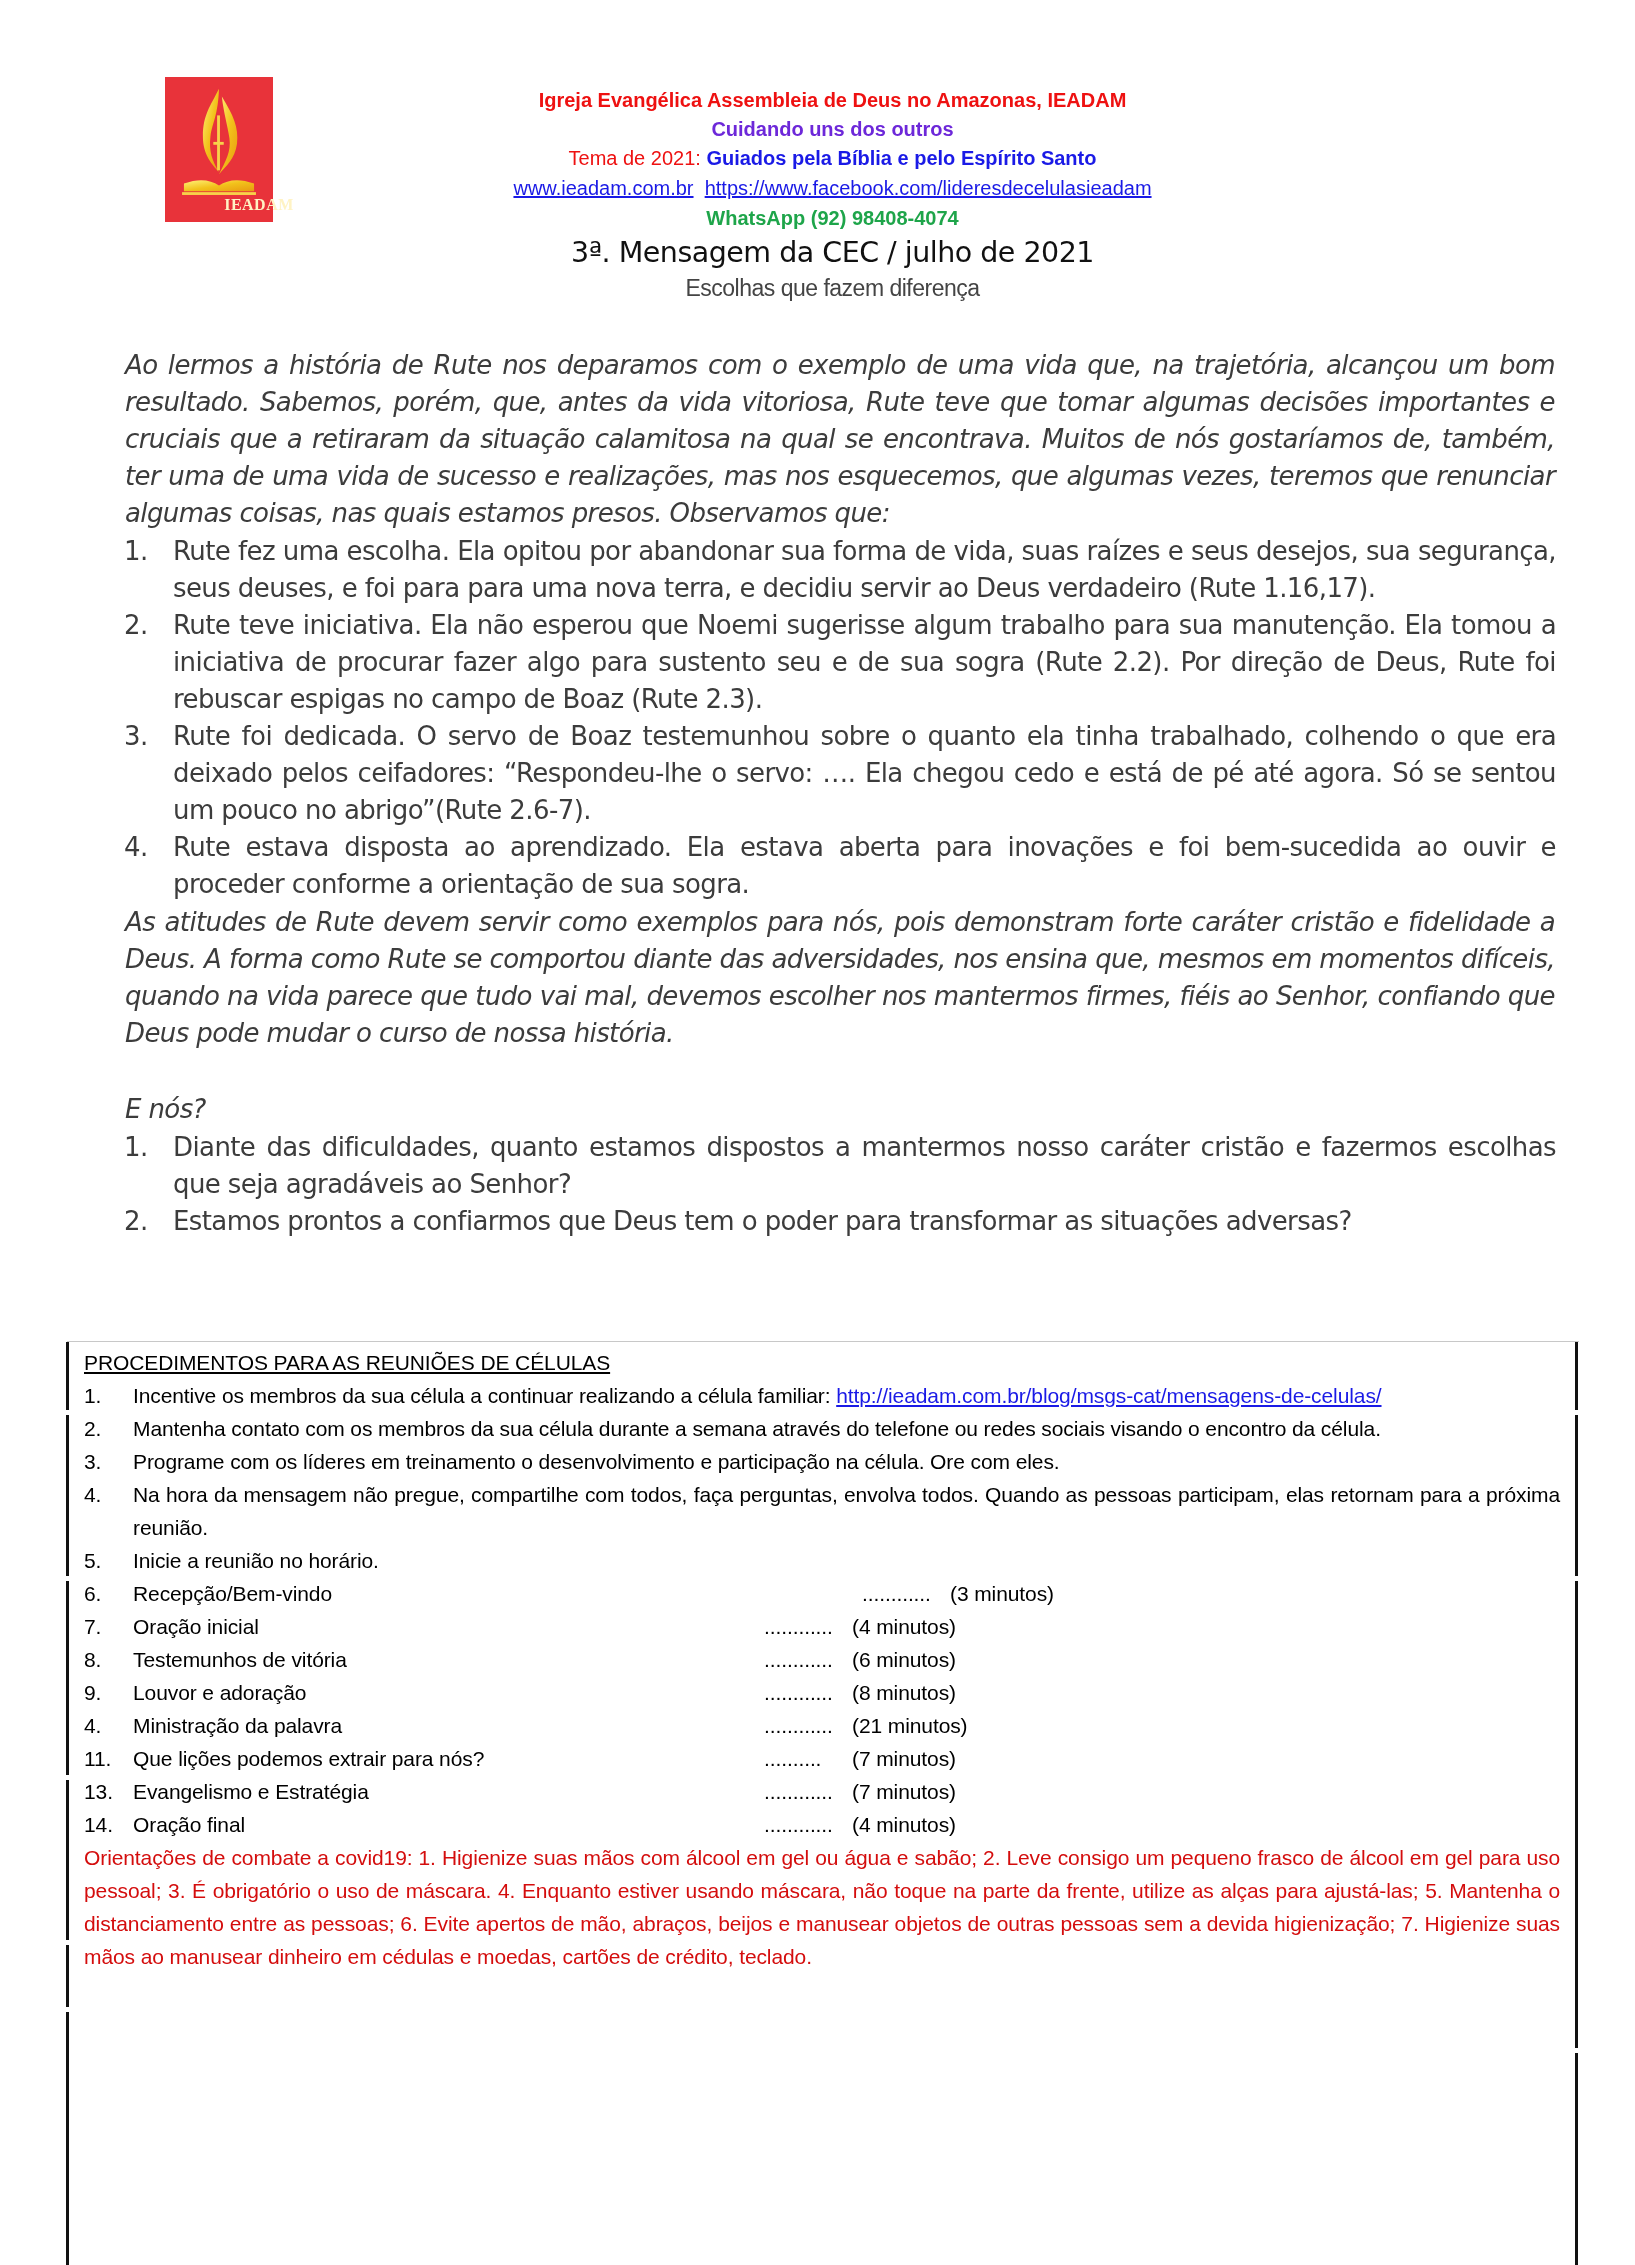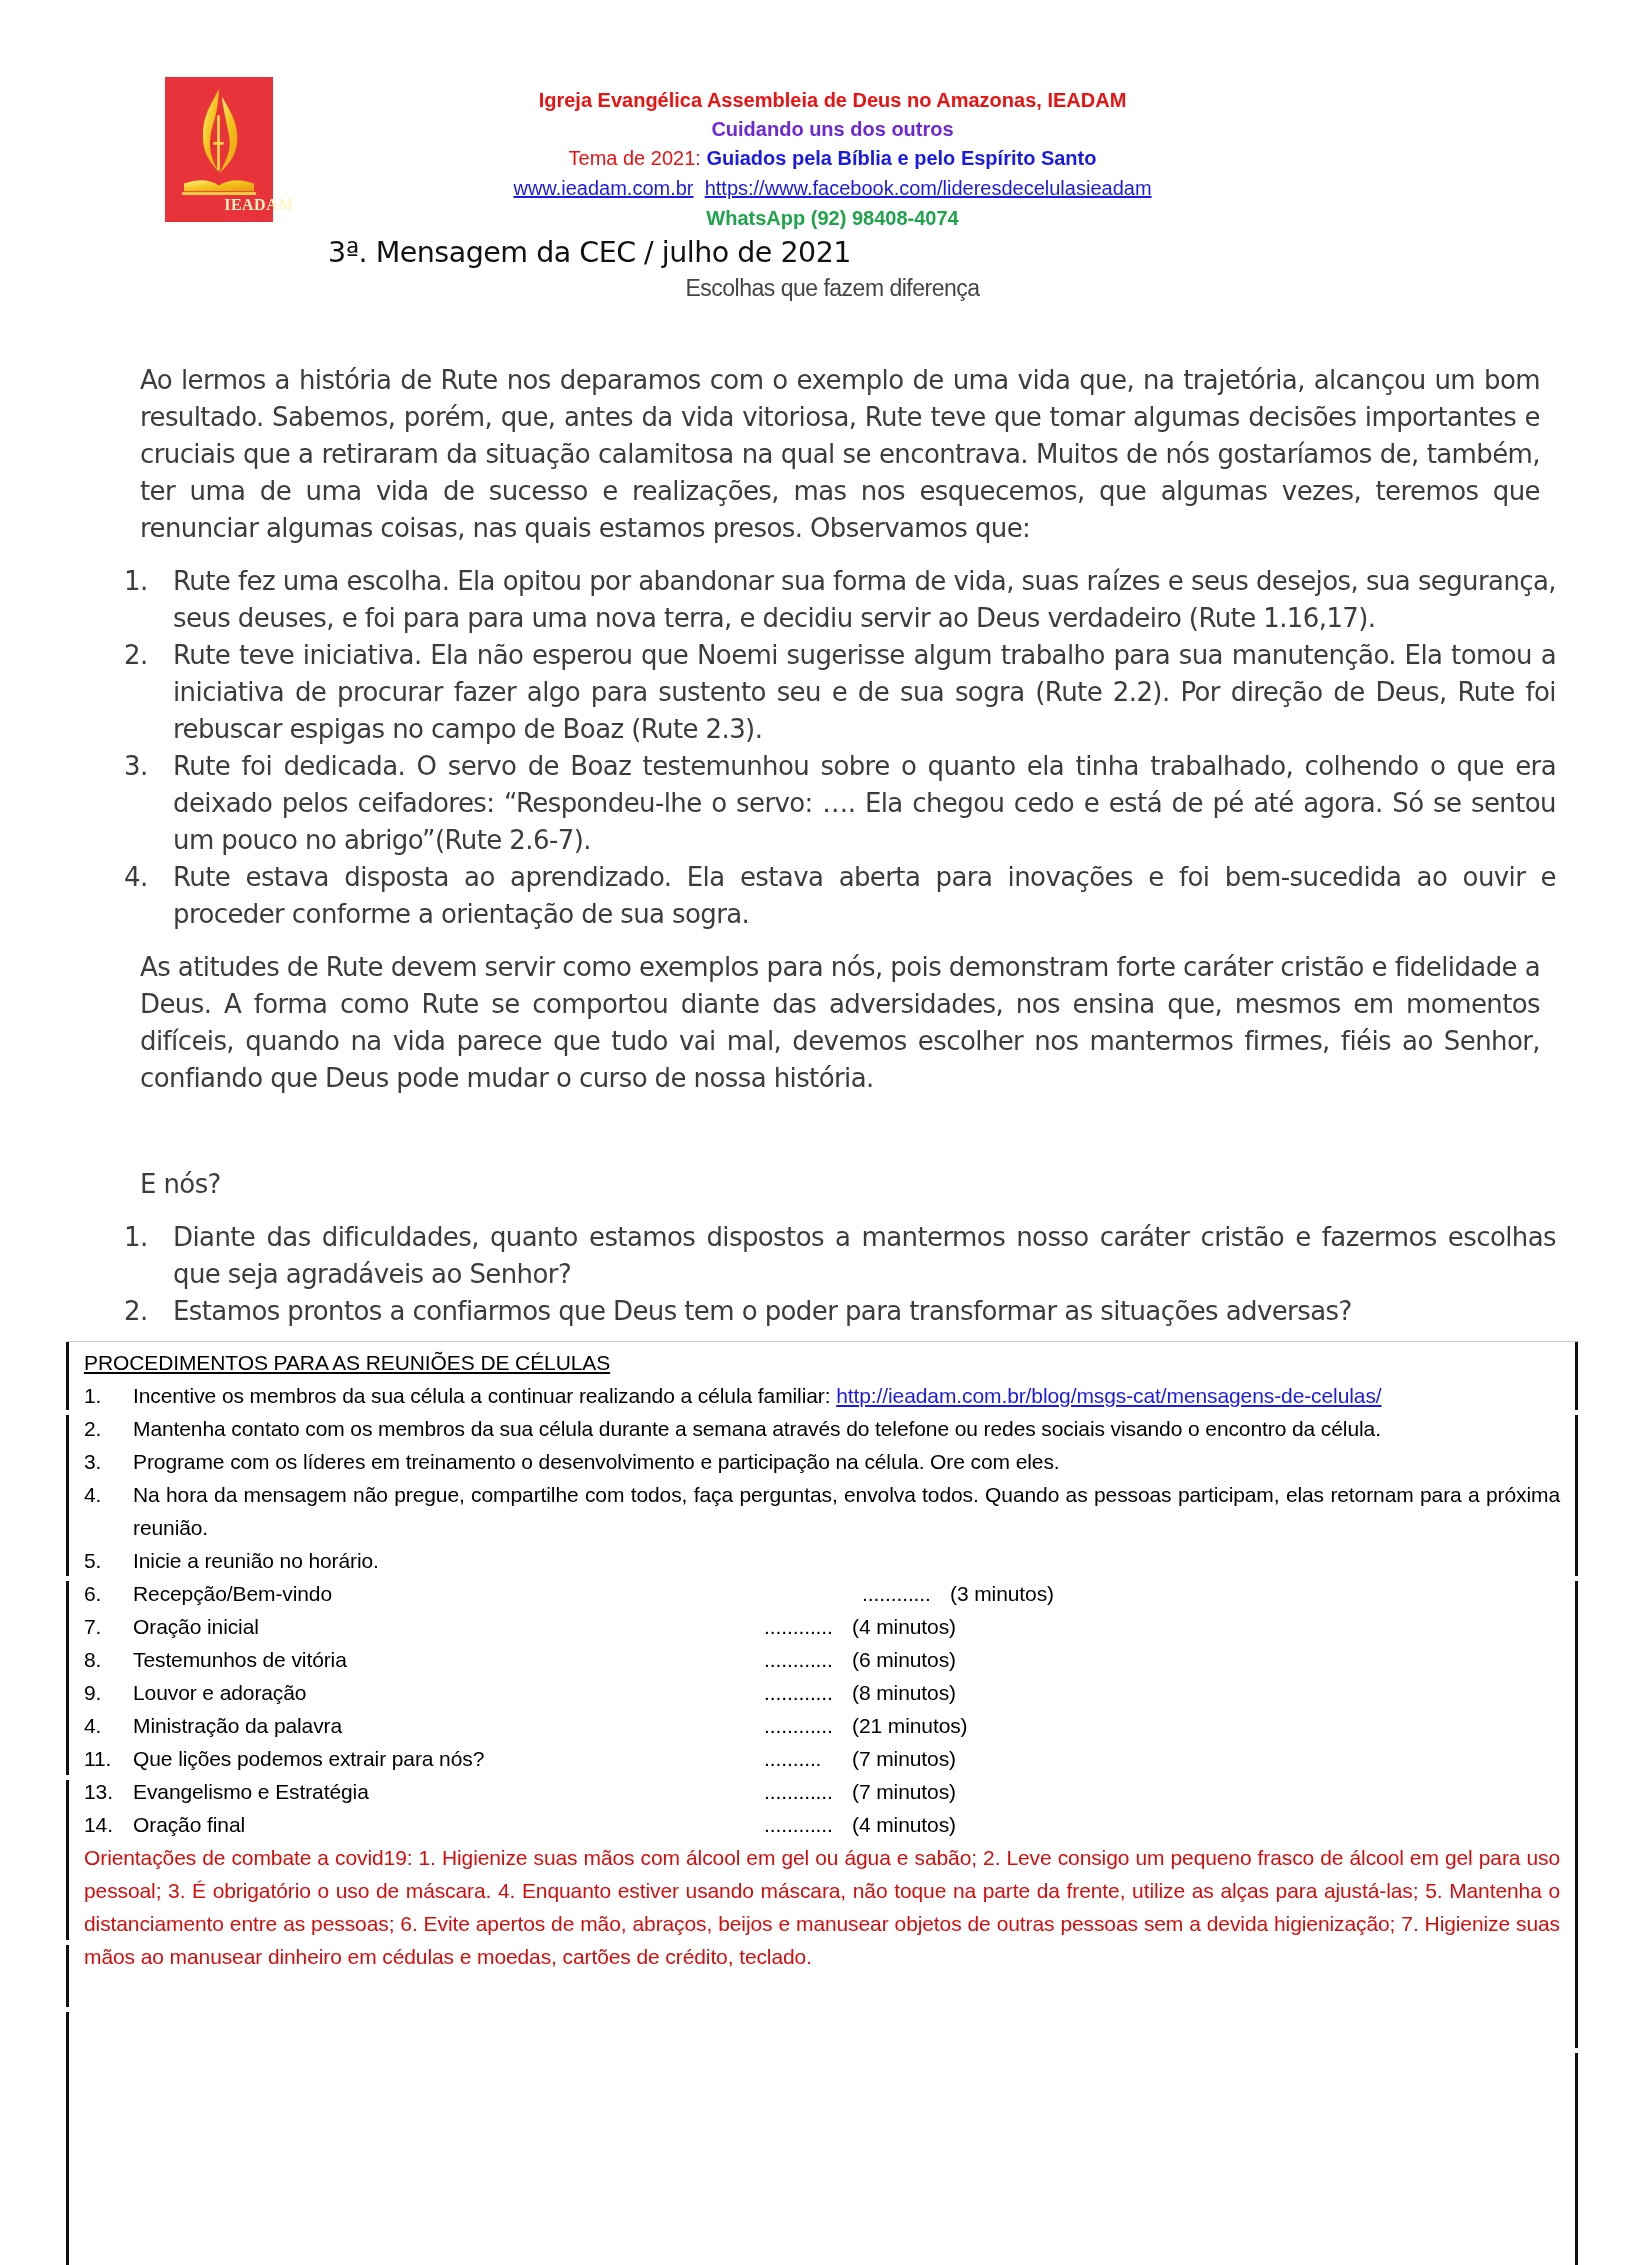--- a/index.html
+++ b/index.html
@@ -12,25 +12,25 @@
   .hdr { position:absolute; left:314px; width:1037px; text-align:center; font-family:"Liberation Sans", sans-serif; font-size:20px; line-height:25px; white-space:nowrap; }
   .hdr.l1 { top:88px; color:#ee1111; font-weight:bold; }
   .hdr.l2 { top:117px; color:#6d28d9; font-weight:bold; }
   .hdr.l3 { top:146px; }
   .hdr.l3 .red { color:#ee1111; }
   .hdr.l3 .blue { color:#1a1ae6; font-weight:bold; }
   .hdr.l4 { top:176px; }
   .hdr.l4 a { color:#1a1ae6; text-decoration:underline; }
   .hdr.l5 { top:206px; color:#1ea54a; font-weight:bold; }
 
-  .title { position:absolute; left:328px; width:1037px; top:236px; text-align:left; font-size:28.5px; color:#111; font-family:"DejaVu Sans", sans-serif; letter-spacing:-0.5px; }
+  .title { position:absolute; left:314px; width:1037px; top:236px; text-align:center; font-size:28.5px; color:#111; font-family:"DejaVu Sans", sans-serif; letter-spacing:-0.5px; }
   .subtitle { position:absolute; left:314px; width:1037px; top:275px; text-align:center; font-size:23px; color:#444; font-family:Liberation Sans, sans-serif; letter-spacing:-0.5px; }
 
   .body { position:absolute; left:124px; width:1432px; top:346px; font-family:"DejaVu Sans", sans-serif; font-size:26px; line-height:37px; color:#3c3c3c; letter-spacing:-0.6px; }
-  .body p { margin:16px; text-align:justify; }
+  .body p { margin:1px; text-align:justify;font-style:italic; }
   .olist { margin:0; padding:0; list-style:none; }
   .olist li { position:relative; padding-left:49px; text-align:justify; }
   .olist li .num { position:absolute; left:0; top:0; }
   .spacer { height:37px; }
 
   .box-top { position:absolute; left:67px; top:1341px; width:1512px; height:0; border-top:1.9px solid #c8c8c8; }
   .box-left { position:absolute; left:66px; top:1342px; width:2.9px; height:924px; background:#111; }
   .box-right { position:absolute; left:1575px; top:1342px; width:2.9px; height:924px; background:#111; }
   .gap { position:absolute; width:4.8px; height:4.8px; background:#fff; }
 

